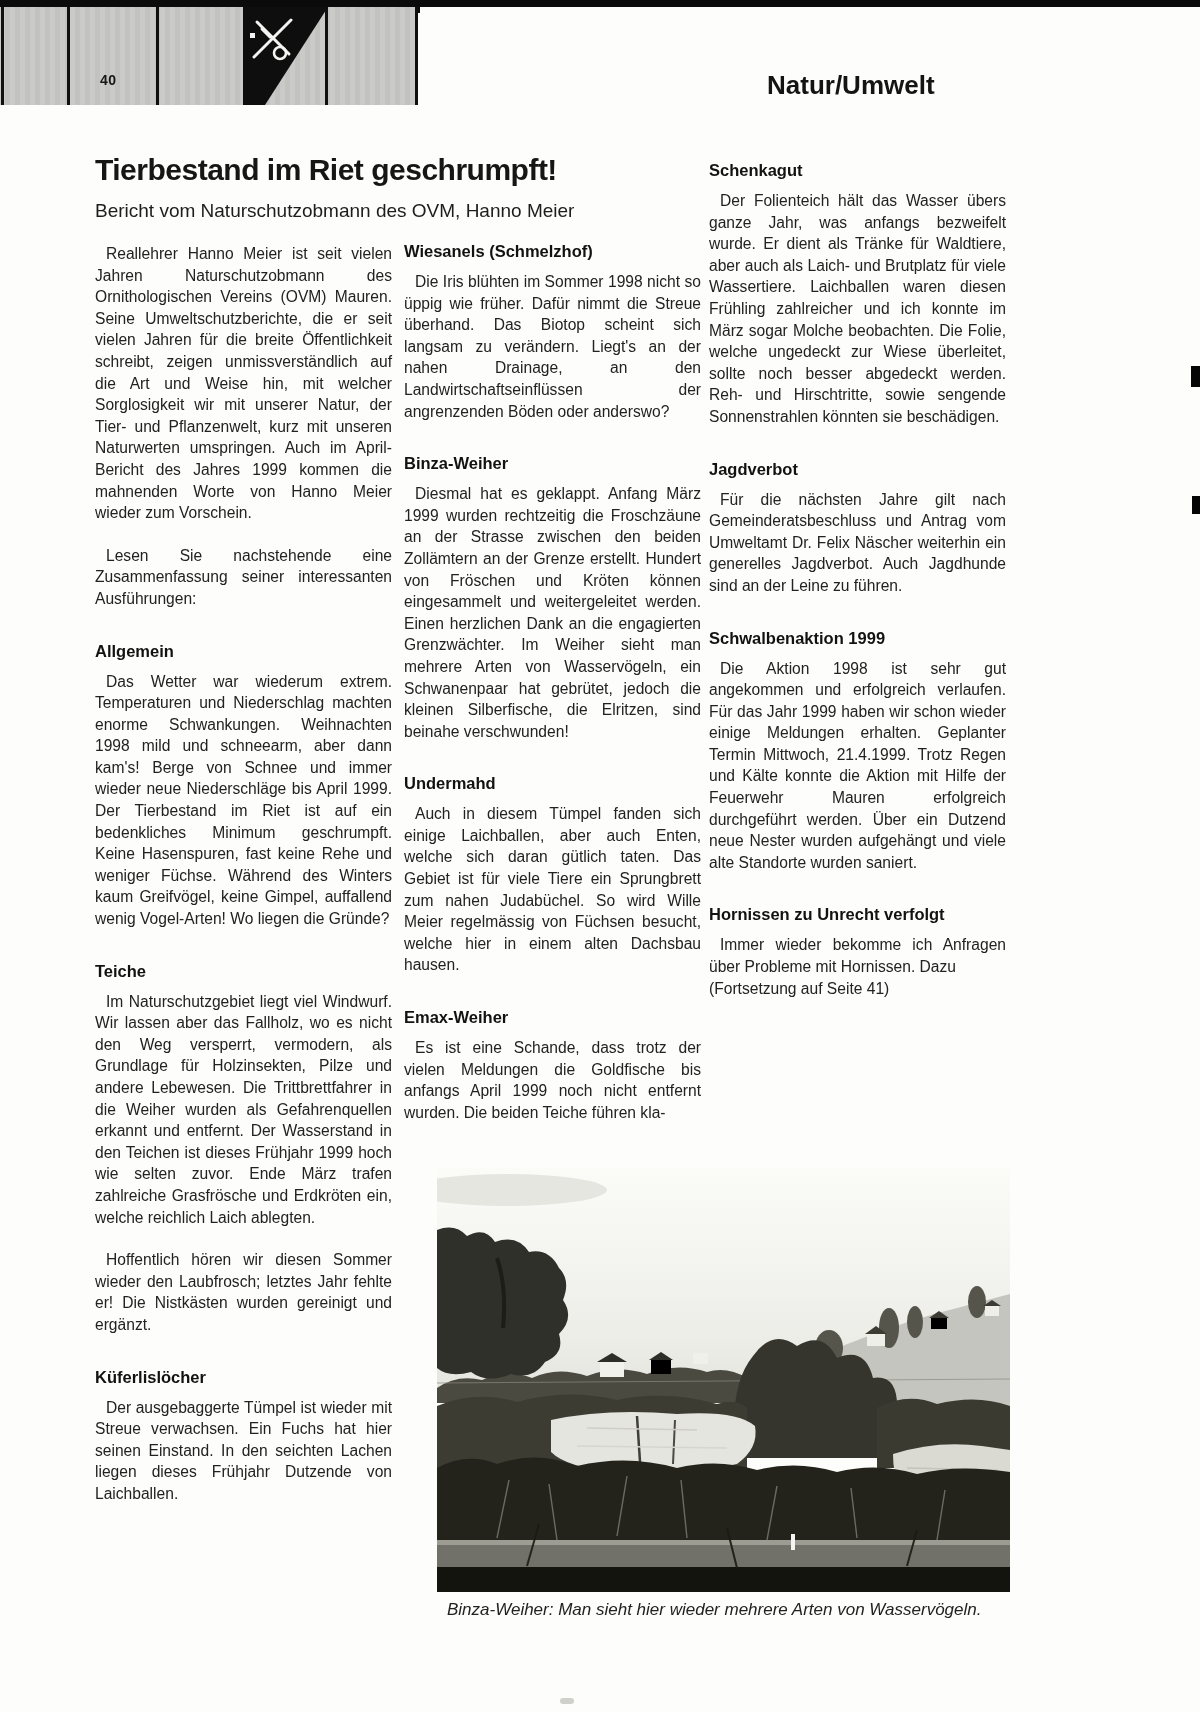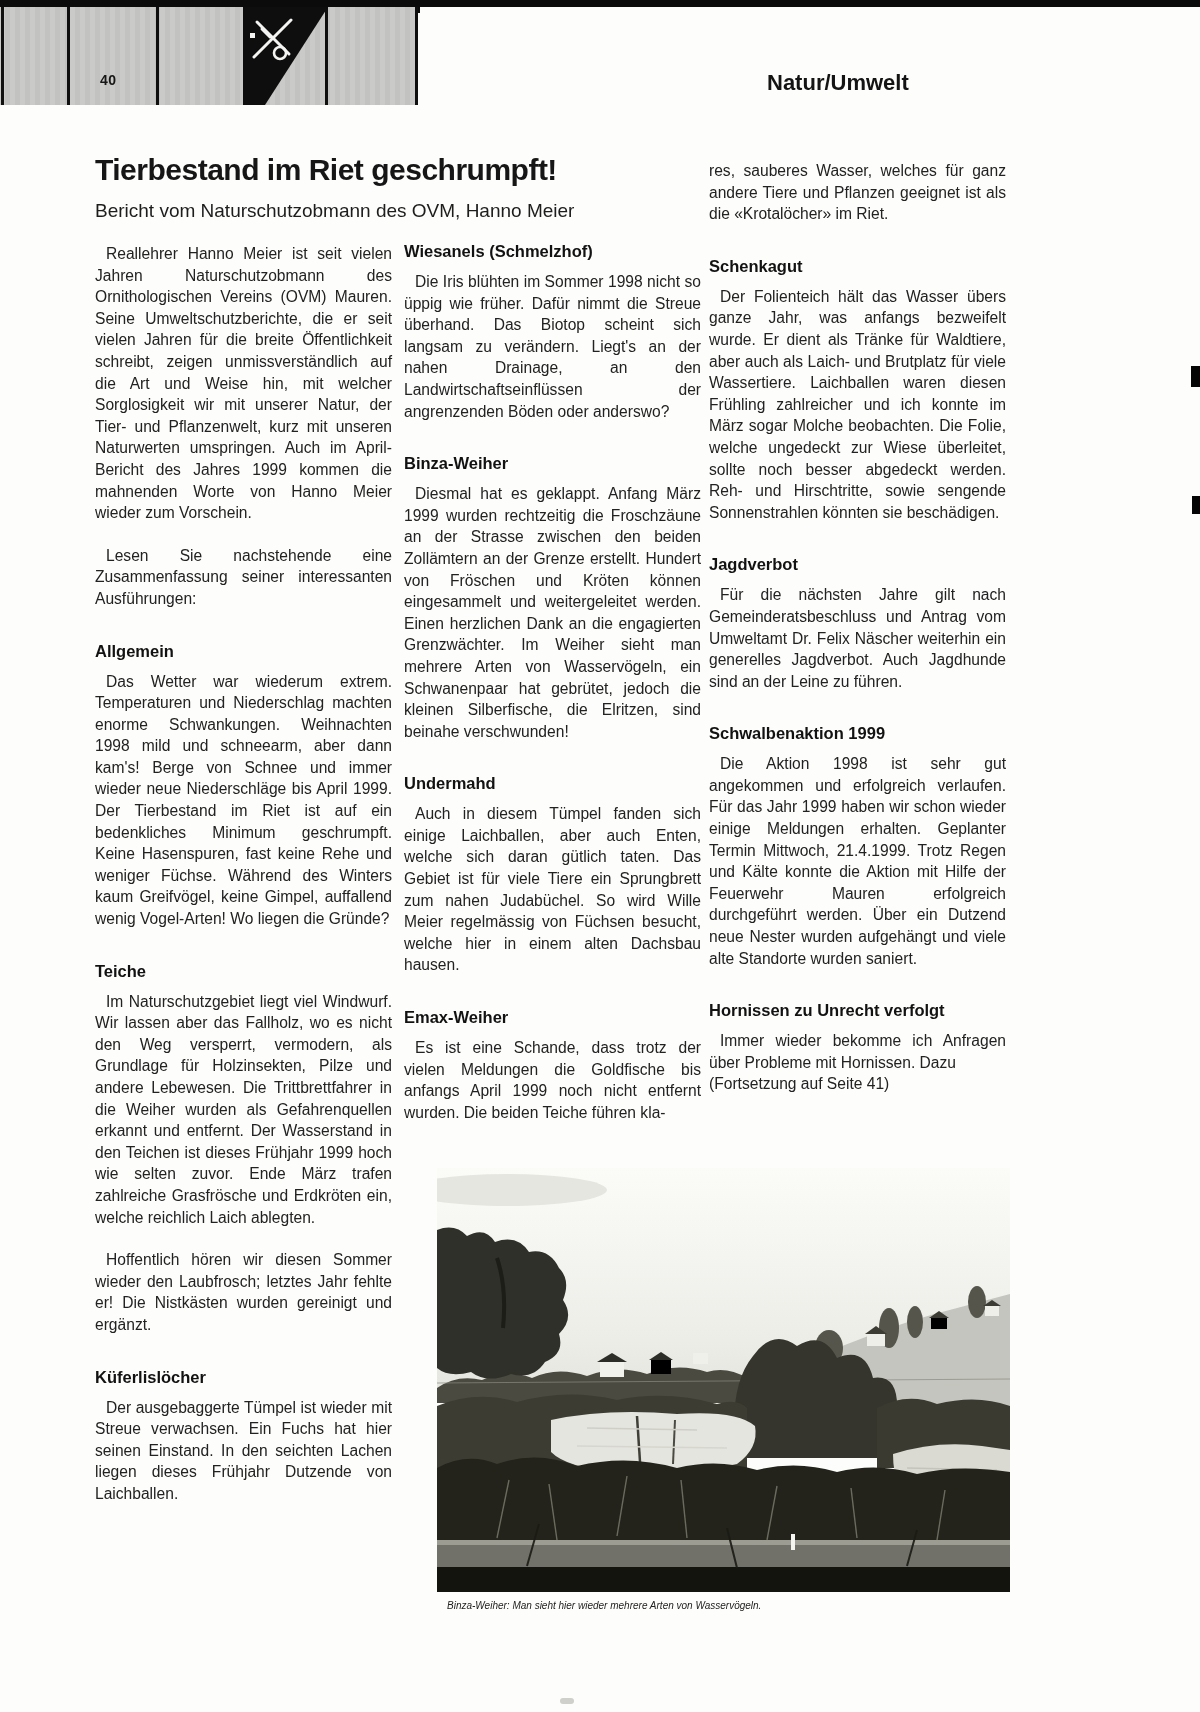--- a/index.html
+++ b/index.html
@@ -6,39 +6,39 @@
   .page{position:relative;width:1200px;height:1712px;background:#fdfdfb;overflow:hidden;
         font-family:"Liberation Sans",sans-serif;color:#1f1f1f;}
   
   .topbar{position:absolute;left:0;top:0;width:1200px;height:7px;background:#0b0b0b;}
   .topbar-thick{position:absolute;left:0;top:0;width:420px;height:13px;background:#0b0b0b;}
   .band{position:absolute;left:0;top:7px;width:418px;height:98px;
         background:repeating-linear-gradient(90deg,#cacac8 0 5px,#c2c2c0 5px 10px);}
   .band-line{position:absolute;top:7px;height:98px;width:3px;background:#101010;}
   .emblem-svg{position:absolute;left:0;top:7px;}
   .page-number{position:absolute;left:100px;top:72px;font-size:14px;font-weight:bold;color:#161616;letter-spacing:.5px;}
-  .section-label{position:absolute;left:767px;top:70px;font-size:22px;font-weight:bold;color:#141414;}
+  .section-label{position:absolute;left:767px;top:70px;font-size:26px;font-weight:bold;color:#141414;}
   
   .headline{position:absolute;left:95px;top:150px;width:640px;font-size:30px;line-height:40px;
             font-weight:bold;letter-spacing:-.5px;color:#161616;}
   .deck{position:absolute;left:95px;top:200px;width:640px;font-size:19px;color:#1d1d1d;}
   
   .col{position:absolute;width:297px;font-size:15.6px;line-height:21.6px;text-align:justify;color:#222;}
   .col p{margin:0;text-indent:11px;}
   .col p + p{margin-top:21px;}
   .col h3{margin:31px 0 9px;font-size:16.5px;line-height:21px;color:#121212;text-align:left;}
   .col h3:first-child{margin-top:0;}
   .col p.noindent{text-indent:0;}
   .col p.pright{text-align:left;text-indent:0;margin-top:0;}
   .col1{left:95px;top:243px;}
   .col2{left:404px;top:241px;}
   .col3{left:709px;top:160px;}
   
   .photo{position:absolute;left:437px;top:1168px;width:573px;height:424px;}
-  .caption{position:absolute;left:447px;top:1600px;width:560px;font-size:10px;font-style:italic;color:#222;}
+  .caption{position:absolute;left:447px;top:1600px;width:560px;font-size:17px;font-style:italic;color:#222;}
   
   .artifact{position:absolute;background:#050505;}
   .a1{right:0;top:366px;width:9px;height:21px;}
   .a2{right:0;top:496px;width:8px;height:18px;}
   .speck{position:absolute;left:560px;top:1698px;width:14px;height:6px;background:#cfcfcb;border-radius:3px;}
 </style>
 </head>
 <body>
 
 <div class="page">
@@ -85,21 +85,20 @@
       <h3>Wiesanels (Schmelzhof)</h3>
       <p>Die Iris blühten im Sommer 1998 nicht so üppig wie früher. Dafür nimmt die Streue überhand. Das Biotop scheint sich langsam zu verändern. Liegt's an der nahen Drainage, an den Landwirtschaftseinflüssen der angrenzenden Böden oder anderswo?</p>
       <h3>Binza-Weiher</h3>
       <p>Diesmal hat es geklappt. Anfang März 1999 wurden rechtzeitig die Froschzäune an der Strasse zwischen den beiden Zollämtern an der Grenze erstellt. Hundert von Fröschen und Kröten können eingesammelt und weitergeleitet werden. Einen herzlichen Dank an die engagierten Grenzwächter. Im Weiher sieht man mehrere Arten von Wasservögeln, ein Schwanenpaar hat gebrütet, jedoch die kleinen Silberfische, die Elritzen, sind beinahe verschwunden!</p>
       <h3>Undermahd</h3>
       <p>Auch in diesem Tümpel fanden sich einige Laichballen, aber auch Enten, welche sich daran gütlich taten. Das Gebiet ist für viele Tiere ein Sprungbrett zum nahen Judabüchel. So wird Wille Meier regelmässig von Füchsen besucht, welche hier in einem alten Dachsbau hausen.</p>
       <h3>Emax-Weiher</h3>
       <p>Es ist eine Schande, dass trotz der vielen Meldungen die Goldfische bis anfangs April 1999 noch nicht entfernt wurden. Die beiden Teiche führen kla-</p>
     </div>
   <div class="col col3">
-      <p class="noindent">res, sauberes Wasser, welches für ganz andere Tiere und Pflanzen geeignet ist als die «Krotalöcher» im Riet.</p>
       <h3>Schenkagut</h3>
       <p>Der Folienteich hält das Wasser übers ganze Jahr, was anfangs bezweifelt wurde. Er dient als Tränke für Waldtiere, aber auch als Laich- und Brutplatz für viele Wassertiere. Laichballen waren diesen Frühling zahlreicher und ich konnte im März sogar Molche beobachten. Die Folie, welche ungedeckt zur Wiese überleitet, sollte noch besser abgedeckt werden. Reh- und Hirschtritte, sowie sengende Sonnenstrahlen könnten sie beschädigen.</p>
       <h3>Jagdverbot</h3>
       <p>Für die nächsten Jahre gilt nach Gemeinderatsbeschluss und Antrag vom Umweltamt Dr. Felix Näscher weiterhin ein generelles Jagdverbot. Auch Jagdhunde sind an der Leine zu führen.</p>
       <h3>Schwalbenaktion 1999</h3>
       <p>Die Aktion 1998 ist sehr gut angekommen und erfolgreich verlaufen. Für das Jahr 1999 haben wir schon wieder einige Meldungen erhalten. Geplanter Termin Mittwoch, 21.4.1999. Trotz Regen und Kälte konnte die Aktion mit Hilfe der Feuerwehr Mauren erfolgreich durchgeführt werden. Über ein Dutzend neue Nester wurden aufgehängt und viele alte Standorte wurden saniert.</p>
       <h3>Hornissen zu Unrecht verfolgt</h3>
       <p>Immer wieder bekomme ich Anfragen über Probleme mit Hornissen. Dazu</p>
       <p class="pright">(Fortsetzung auf Seite 41)</p>
     </div>

